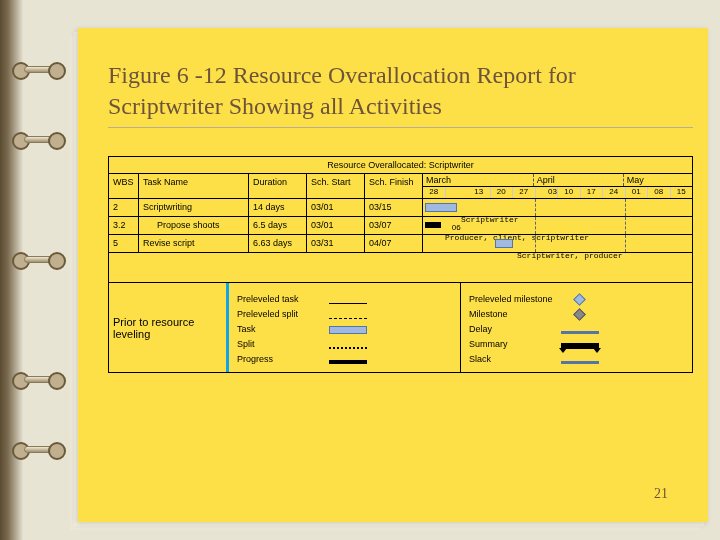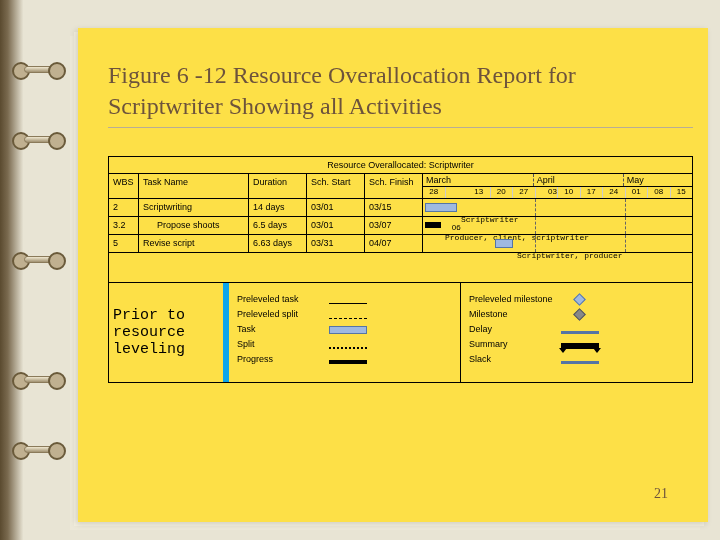--- a/index.html
+++ b/index.html
@@ -52,22 +52,22 @@
   .col-gantt{ flex:1; position:relative; padding:3px 4px; }
   .indent { padding-left:18px !important; }
   .gbar {
     position:absolute; height:9px; top:4px; background:#9fb9e0;
     border:1px solid #5575a5;
   }
   .gbar.black { background:#000; border-color:#000; height:6px; top:5px; }
   .glabel { position:absolute; top:16px; font-size:8px; white-space:nowrap;font-family:Liberation Mono, monospace; }
   .legend { display:flex; }
   .legend-left {
-    width:120px; border-right:6px solid #0ea5e9; padding:24px 4px;
-    font-size:15px; display:flex; align-items:center;font-family:Liberation Mono, monospace;
+    width:120px; border-right:3px solid #0ea5e9; padding:24px 4px;
+    font-size:11px; display:flex; align-items:center;
   }
   .legend-col { flex:1; padding:6px 8px; }
   .legend-row { display:flex; align-items:flex-end; font-size:9px; margin:2px 0; height:13px; }
   .legend-row .lbl { width:92px; }
   .sym { display:inline-block; vertical-align:middle; }
   .sym.line { width:38px; border-top:1px solid #000; }
   .sym.dash { width:38px; border-top:1px dashed #000; }
   .sym.dots { width:38px; border-top:2px dotted #000; }
   .sym.bar { width:38px; height:8px; background:#9fb9e0; border:1px solid #5575a5; }
   .sym.thin { width:38px; height:3px; background:#5575a5; }

